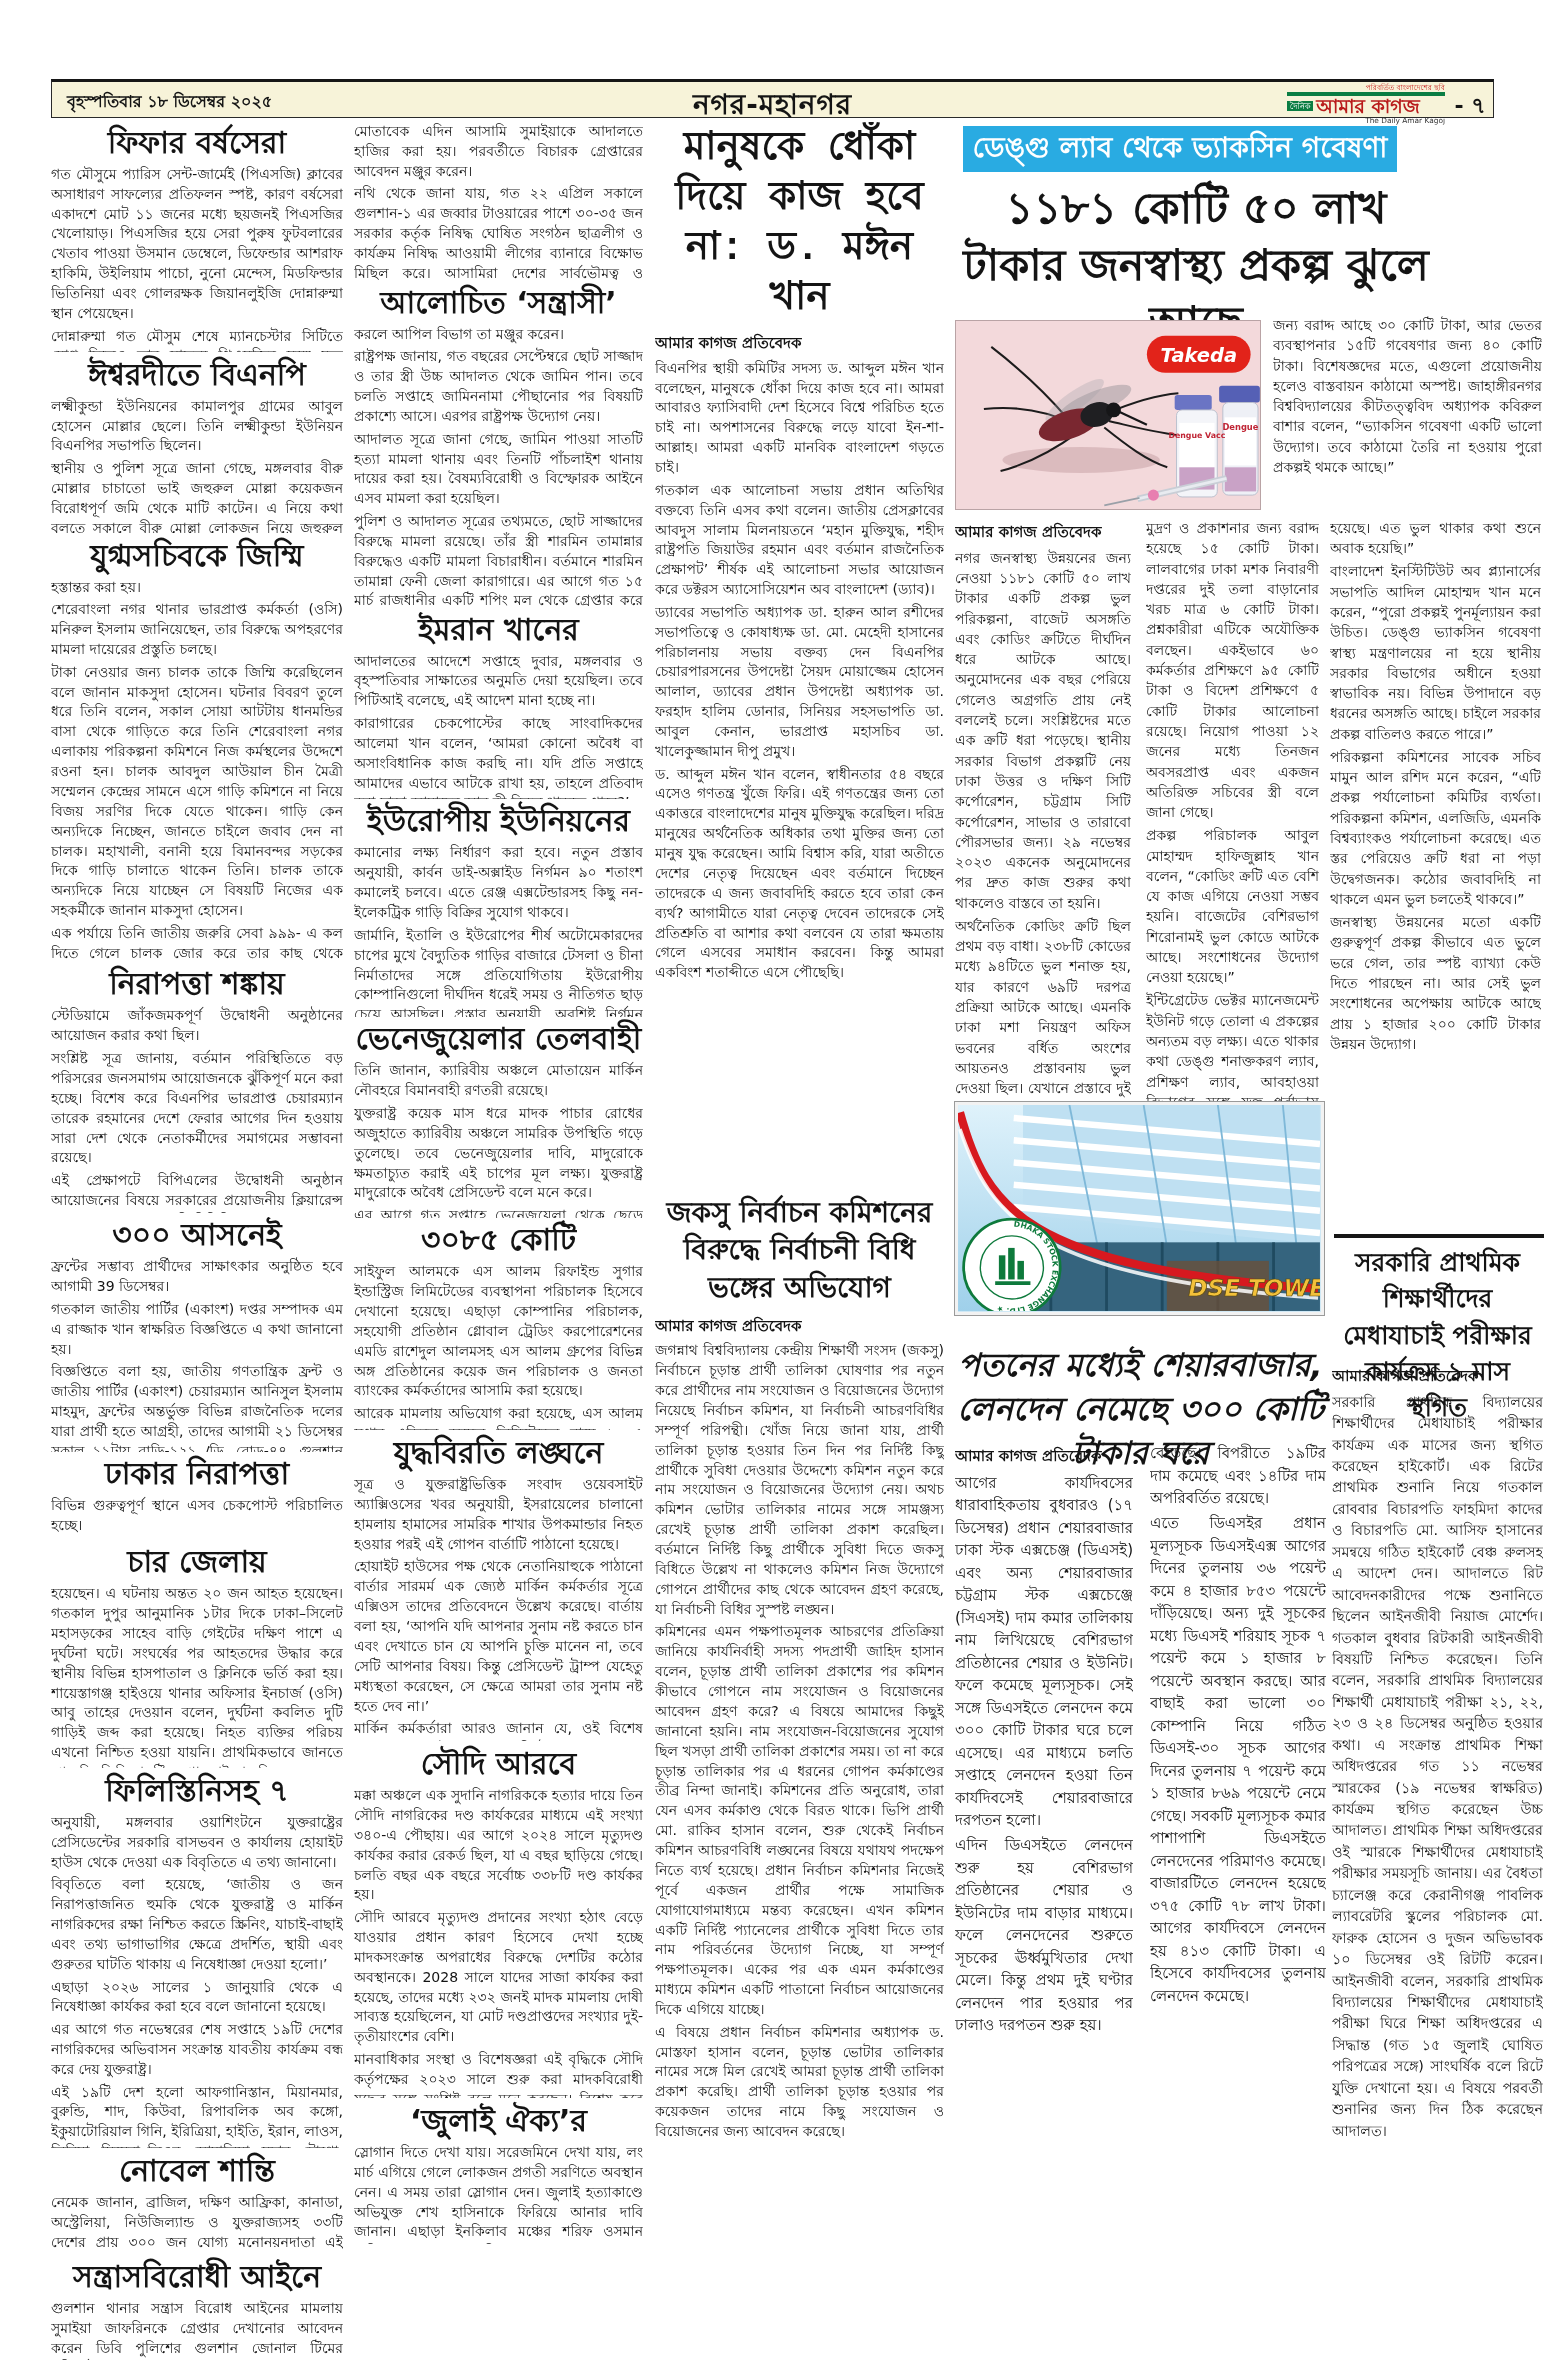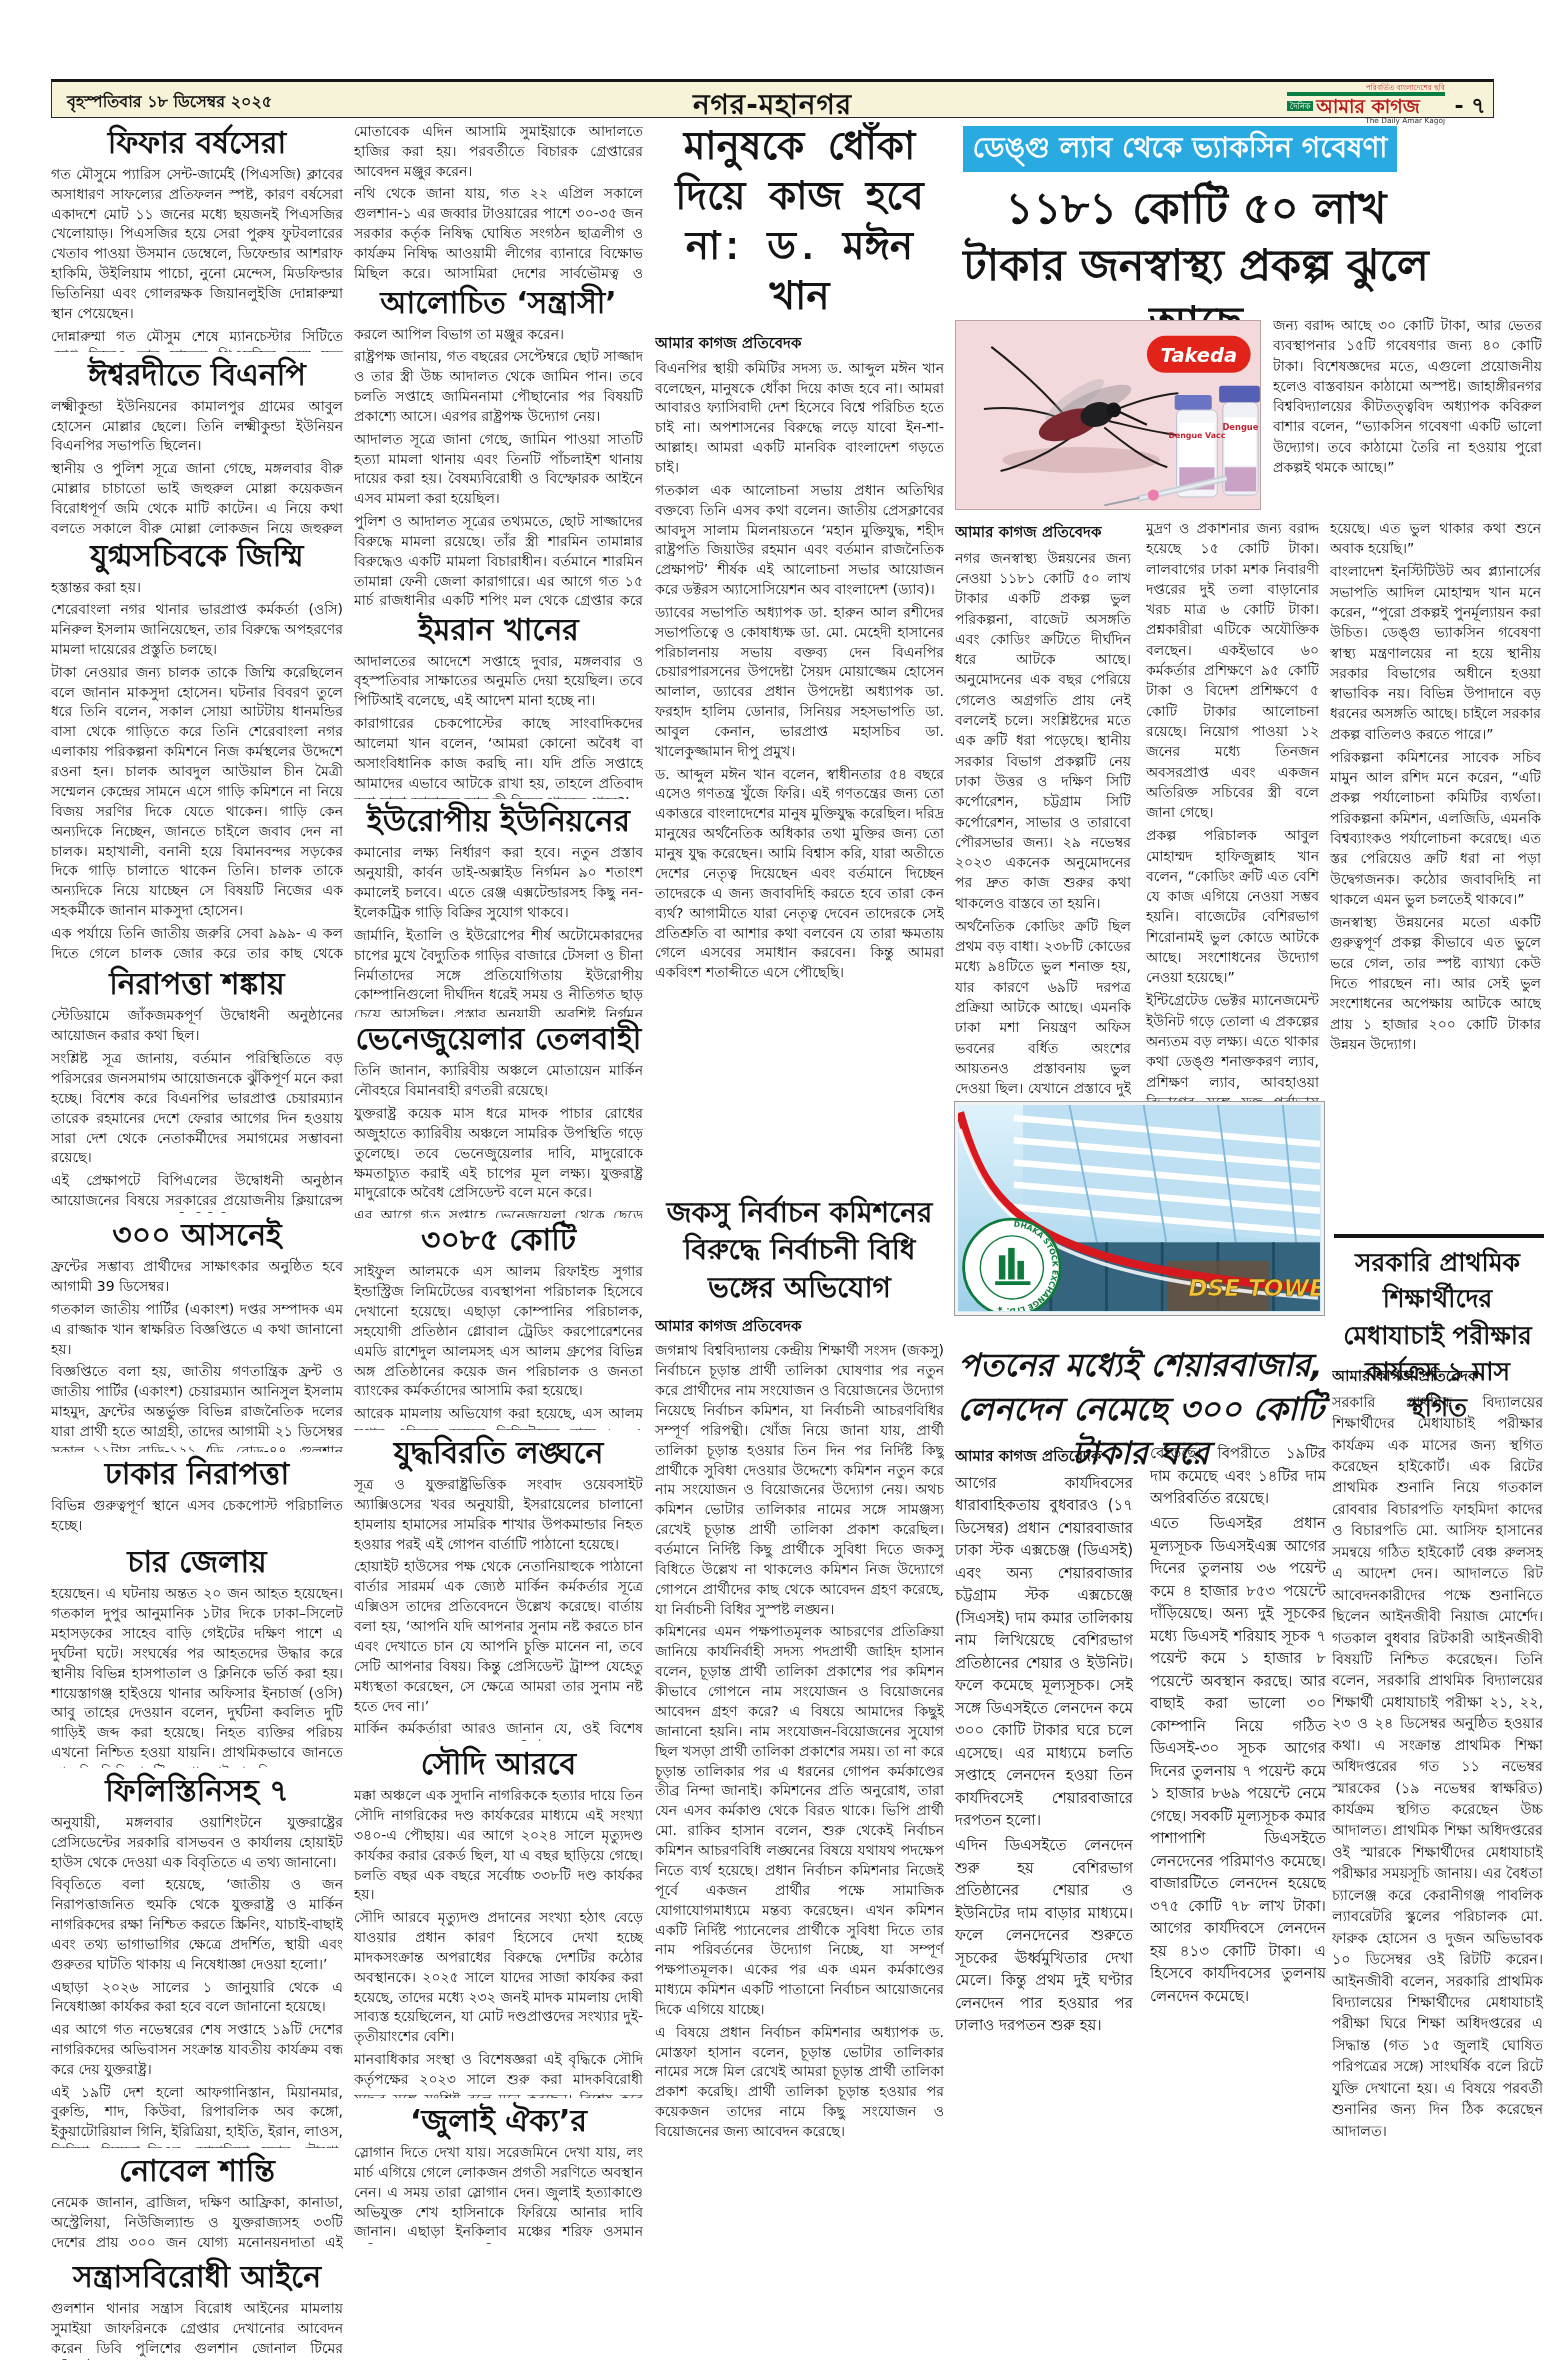--- a/index.html
+++ b/index.html
@@ -206,21 +206,21 @@
     </div>
     <div class="article">
       <div class="headline">যুদ্ধবিরতি লঙ্ঘনে</div>
       <p class="para">সূত্র ও যুক্তরাষ্ট্রভিত্তিক সংবাদ ওয়েবসাইট অ্যাক্সিওসের খবর অনুযায়ী, ইসরায়েলের চালানো হামলায় হামাসের সামরিক শাখার উপকমান্ডার নিহত হওয়ার পরই এই গোপন বার্তাটি পাঠানো হয়েছে।</p>
       <p class="para">হোয়াইট হাউসের পক্ষ থেকে নেতানিয়াহুকে পাঠানো বার্তার সারমর্ম এক জ্যেষ্ঠ মার্কিন কর্মকর্তার সূত্রে এক্সিওস তাদের প্রতিবেদনে উল্লেখ করেছে। বার্তায় বলা হয়, ‘আপনি যদি আপনার সুনাম নষ্ট করতে চান এবং দেখাতে চান যে আপনি চুক্তি মানেন না, তবে সেটি আপনার বিষয়। কিন্তু প্রেসিডেন্ট ট্রাম্প যেহেতু মধ্যস্থতা করেছেন, সে ক্ষেত্রে আমরা তার সুনাম নষ্ট হতে দেব না।’</p>
       <p class="para">মার্কিন কর্মকর্তারা আরও জানান যে, ওই বিশেষ হামলার আগে ইসরায়েল ওয়াশিংটনকে কোনো তথ্য জানায়নি কিংবা এ বিষয়ে কোনো আগাম আলোচনাও করেনি।</p>
     </div>
     <div class="article">
       <div class="headline">সৌদি আরবে</div>
       <p class="para">মক্কা অঞ্চলে এক সুদানি নাগরিককে হত্যার দায়ে তিন সৌদি নাগরিকের দণ্ড কার্যকরের মাধ্যমে এই সংখ্যা ৩৪০-এ পৌছায়। এর আগে ২০২৪ সালে মৃত্যুদণ্ড কার্যকর করার রেকর্ড ছিল, যা এ বছর ছাড়িয়ে গেছে। চলতি বছর এক বছরে সর্বোচ্চ ৩৩৮টি দণ্ড কার্যকর হয়।</p>
-      <p class="para">সৌদি আরবে মৃত্যুদণ্ড প্রদানের সংখ্যা হঠাৎ বেড়ে যাওয়ার প্রধান কারণ হিসেবে দেখা হচ্ছে মাদকসংক্রান্ত অপরাধের বিরুদ্ধে দেশটির কঠোর অবস্থানকে। ২০২৫ সালে যাদের সাজা কার্যকর করা হয়েছে, তাদের মধ্যে ২৩২ জনই মাদক মামলায় দোষী সাব্যস্ত হয়েছিলেন, যা মোট দণ্ডপ্রাপ্তদের সংখ্যার দুই-তৃতীয়াংশের বেশি।</p>
+      <p class="para">সৌদি আরবে মৃত্যুদণ্ড প্রদানের সংখ্যা হঠাৎ বেড়ে যাওয়ার প্রধান কারণ হিসেবে দেখা হচ্ছে মাদকসংক্রান্ত অপরাধের বিরুদ্ধে দেশটির কঠোর অবস্থানকে। 2028 সালে যাদের সাজা কার্যকর করা হয়েছে, তাদের মধ্যে ২৩২ জনই মাদক মামলায় দোষী সাব্যস্ত হয়েছিলেন, যা মোট দণ্ডপ্রাপ্তদের সংখ্যার দুই-তৃতীয়াংশের বেশি।</p>
       <p class="para">মানবাধিকার সংস্থা ও বিশেষজ্ঞরা এই বৃদ্ধিকে সৌদি কর্তৃপক্ষের ২০২৩ সালে শুরু করা মাদকবিরোধী যুদ্ধের সঙ্গে সংশ্লিষ্ট বলে মনে করছেন। বিশেষ করে ক্যাপটাগন নামক মাদকের বিস্তার রোধে এই অভিযান পরিচালিত হচ্ছে। জাতিসংঘের তথ্য অনুযায়ী, সৌদি আরব মধ্যপ্রাচ্যে এই মাদকটির অন্যতম বৃহৎ বাজার হিসেবে পরিচিত।</p>
     </div>
     <div class="article">
       <div class="headline">‘জুলাই ঐক্য’র</div>
       <p class="para">স্লোগান দিতে দেখা যায়। সরেজমিনে দেখা যায়, লং মার্চ এগিয়ে গেলে লোকজন প্রগতী সরণিতে অবস্থান নেন। এ সময় তারা স্লোগান দেন। জুলাই হত্যাকাণ্ডে অভিযুক্ত শেখ হাসিনাকে ফিরিয়ে আনার দাবি জানান। এছাড়া ইনকিলাব মঞ্চের শরিফ ওসমান জড়িতদের গ্রেপ্তারের দাবি জানান।</p>
     </div>
   </div>
 <div id="col3" class="col">
     <div class="article">
       <div class="headline">মানুষকে ধোঁকা দিয়ে কাজ হবে না: ড. মঈন খান</div>

